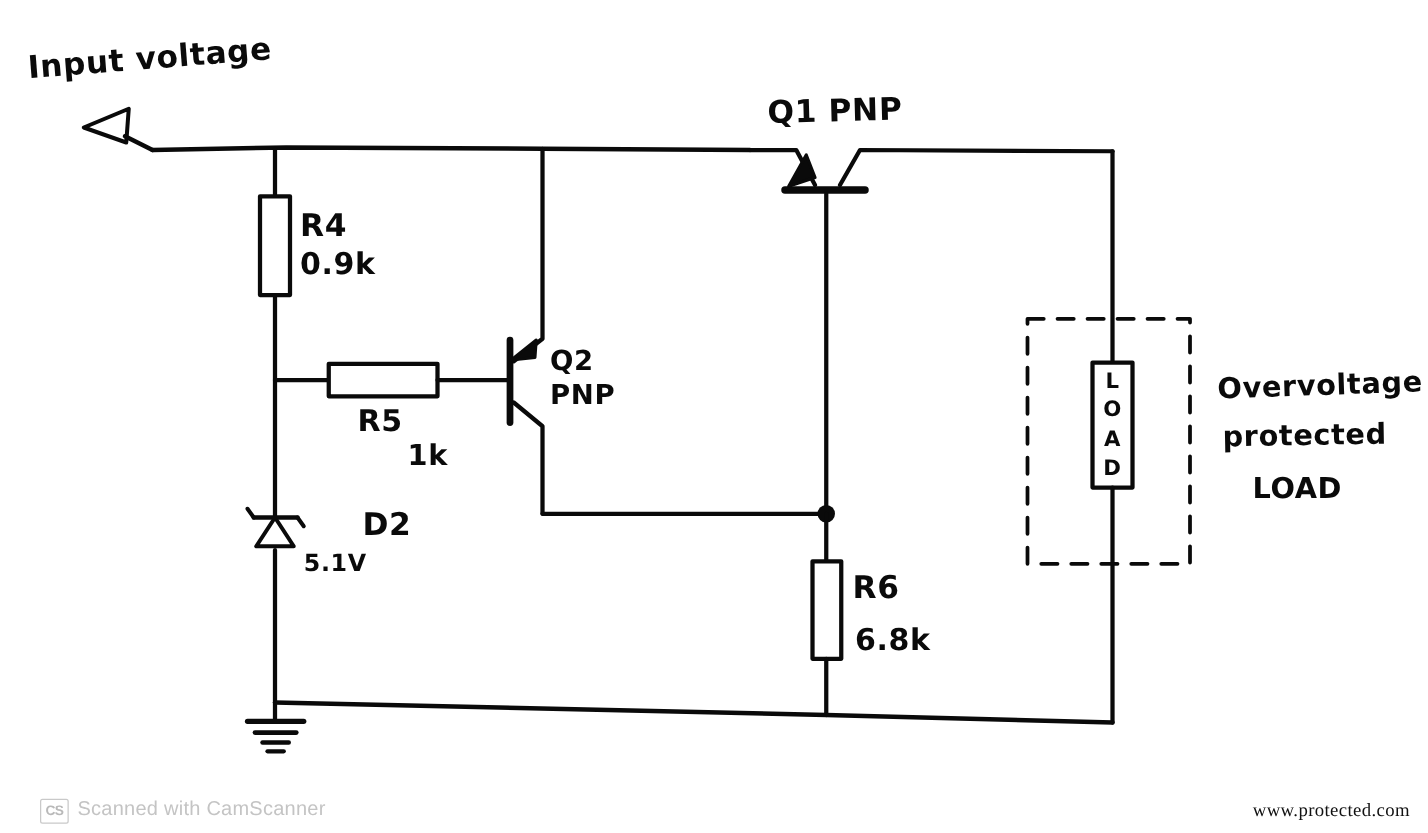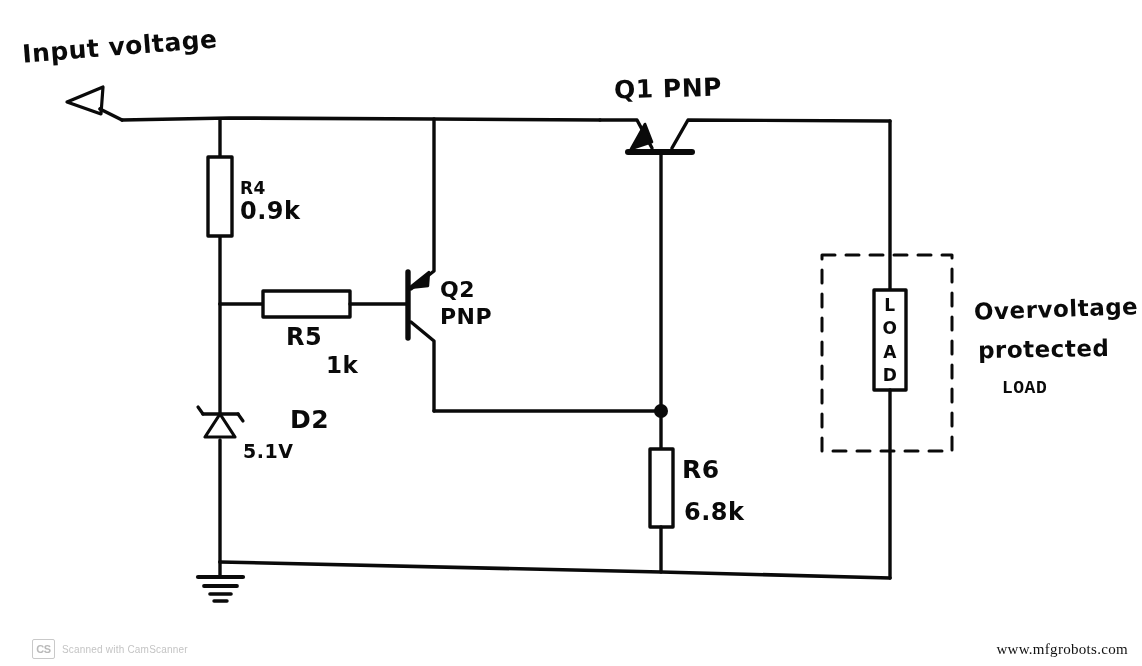--- a/index.html
+++ b/index.html
@@ -32,42 +32,41 @@
     color: #0a0a0a;
     white-space: pre;
     letter-spacing: 0.5px;
     line-height: 1.18;
   }
   .footer-cs {
     position: absolute;
     left: 8px;
     top: 639px;
     display: flex;
-    align-items: center;
     gap: 7px;
     padding-left: 24px;
   }
   .cs-badge {
     width: 21px;
     height: 18px;
     border: 1.5px solid #c9c9c9;
     border-radius: 2px;
     color: #b9b9b9;
     font-family: "Liberation Sans", sans-serif;
     font-size: 11px;
     font-weight: bold;
     display: flex;
     align-items: center;
     justify-content: center;
     letter-spacing: -0.5px;
   }
   .cs-text {
     color: #c4c4c4;
     font-family: "Liberation Sans", sans-serif;
-    font-size: 10px;
+    font-size: 16px;
     letter-spacing: 0.2px;
   }
   .footer-site {
     position: absolute;
     right: 14px;
     top: 641px;
     color: #111111;
     font-family: "Liberation Serif", serif;
     font-size: 15px;
     letter-spacing: 0.3px;
@@ -163,21 +162,21 @@
       <path d="M 220 562 L 661 572 L 890 578" stroke-width="3.6"></path>
 
       <rect x="822" y="255" width="130" height="196" fill="none" stroke="#0a0a0a" stroke-width="3" stroke-dasharray="13 11"></rect>
     </g>
   </svg>
 
   <div class="hand-label" style="left:22px; top:32px; font-size:25px; transform:rotate(-4.5deg);">Input voltage</div>
 
   <div class="hand-label" style="left:614px; top:74px; font-size:25px; transform:rotate(-1.5deg);">Q1 PNP</div>
 
-  <div class="hand-label" style="left:240px; top:178px; font-size:17px;">R4</div>
+  <div class="hand-label" style="left:240px; top:166px; font-size:25px;">R4</div>
   <div class="hand-label" style="left:240px; top:197px; font-size:24px;">0.9k</div>
 
   <div class="hand-label" style="left:440px; top:277px; font-size:22px;">Q2</div>
   <div class="hand-label" style="left:440px; top:304px; font-size:22px;">PNP</div>
 
   <div class="hand-label" style="left:286px; top:323px; font-size:24px;">R5</div>
   <div class="hand-label" style="left:290px; top:352px; font-size:23px;margin-left:36px;">1k</div>
 
   <div class="hand-label" style="left:247px; top:405px; font-size:25px;margin-left:43px;">D2</div>
   <div class="hand-label" style="left:243px; top:440px; font-size:19px;">5.1V</div>
@@ -188,22 +187,22 @@
   <div style="position:absolute; left:874px; top:293px; width:32px; height:94px;
               display:flex; flex-direction:column; align-items:center; justify-content:center; gap:3px;">
     <span class="hand-label" style="position:static; font-size:17px;">L</span>
     <span class="hand-label" style="position:static; font-size:17px;">O</span>
     <span class="hand-label" style="position:static; font-size:17px;">A</span>
     <span class="hand-label" style="position:static; font-size:17px;">D</span>
   </div>
 
   <div class="hand-label" style="left:974px; top:296px; font-size:23px; transform:rotate(-2deg);">Overvoltage</div>
   <div class="hand-label" style="left:978px; top:336px; font-size:23px; transform:rotate(-1deg);">protected</div>
-  <div class="hand-label" style="left:1002px; top:378px; font-size:18px;font-family:Liberation Mono, monospace;">LOAD</div>
+  <div class="hand-label" style="left:1002px; top:378px; font-size:23px;">LOAD</div>
 
   <div class="footer-cs">
     <div class="cs-badge">CS</div>
     <div class="cs-text">Scanned with CamScanner</div>
   </div>
 
-  <div class="footer-site">www.mfgrobots.com</div>
+  <div class="footer-site">www.protected.com</div>
 
 </div>
 
 </body></html>

